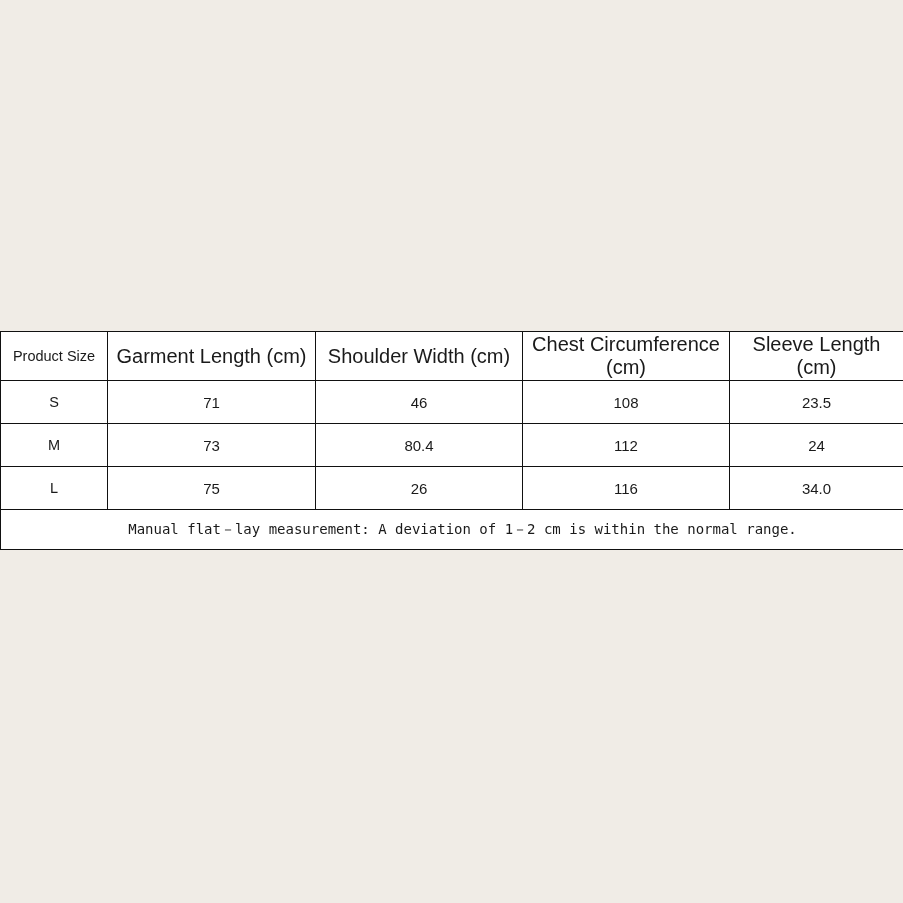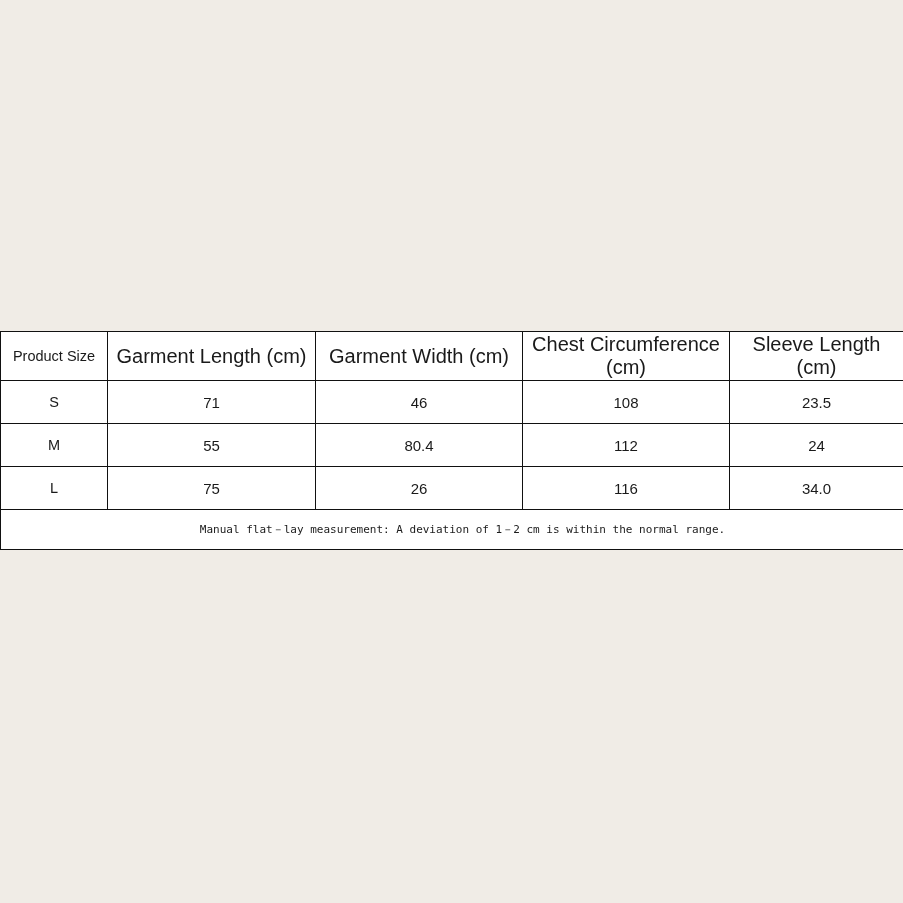--- a/index.html
+++ b/index.html
@@ -66,21 +66,21 @@
     font-size: 15px;
   }
 
   tbody td.sizecol {
     font-size: 14.5px;
   }
 
   tr.note-row td {
     height: 37px;
     font-family: "DejaVu Sans Mono", monospace;
-    font-size: 11px;
+    font-size: 14px;
     letter-spacing: 0px;
     color: #1a1a1a;
     padding-left: 22px;
   }
 </style>
 </head>
 <body>
 
 <div id="page">
 
@@ -90,36 +90,36 @@
         <col class="c0">
           <col class="c1">
           <col class="c2">
           <col class="c3">
           <col class="c4">
       </colgroup>
       <thead>
         <tr>
           <th class="c0head">Product Size</th>
           <th>Garment Length (cm)</th>
-          <th>Garment Width (cm)</th>
+          <th>Shoulder Width (cm)</th>
           <th>Chest Circumference (cm)</th>
           <th>Sleeve Length (cm)</th>
         </tr>
       </thead>
       <tbody>
         <tr>
           <td class="sizecol">S</td>
           <td>71</td>
           <td>46</td>
           <td>108</td>
           <td>23.5</td>
         </tr>
         <tr>
           <td class="sizecol">M</td>
-          <td>55</td>
+          <td>73</td>
           <td>80.4</td>
           <td>112</td>
           <td>24</td>
         </tr>
         <tr>
           <td class="sizecol">L</td>
           <td>75</td>
           <td>26</td>
           <td>116</td>
           <td>34.0</td>

